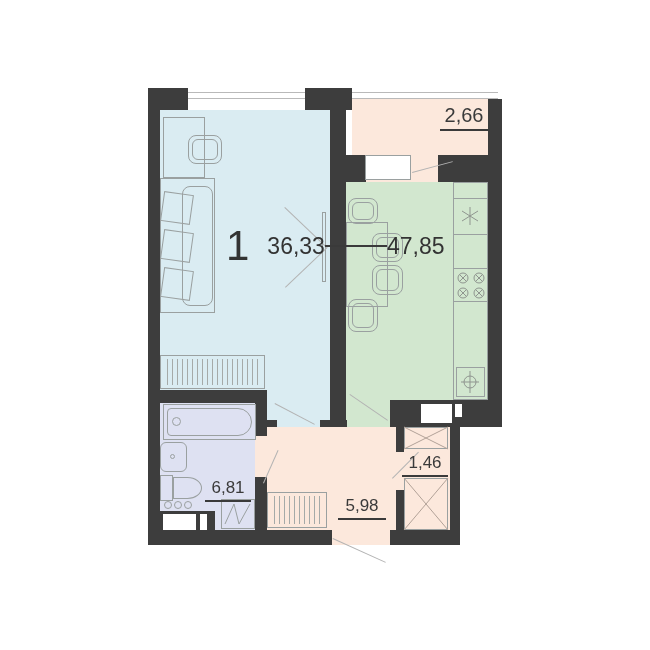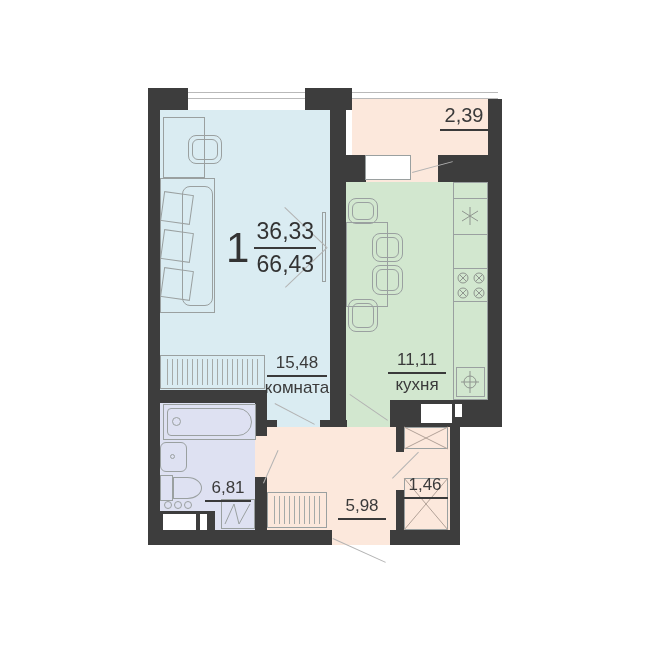--- a/index.html
+++ b/index.html
@@ -21,22 +21,22 @@
   .hatch{position:absolute;border:1px solid #9aa0a0;box-sizing:border-box;
          background:repeating-linear-gradient(90deg,transparent 0 4px,#a5aaa8 4px 5px);
          background-origin:content-box;background-clip:content-box;padding:3px 2px;}
   .line{position:absolute;height:1px;background:#b3b3b3;transform-origin:0 0;}
   .glaze{position:absolute;height:1px;background:#b9b9b9;}
   .rlabel{position:absolute;text-align:center;color:#3a3a3a;font-size:17px;line-height:1.05;}
   .rlabel .num{display:block;}
   .rlabel .ul{height:2px;background:#3a3a3a;margin:3px auto 2px auto;}
   .main-label{position:absolute;display:flex;align-items:center;color:#333;}
   .main-label .big{font-size:42px;line-height:56px;}
-  .main-label .frac{display:flex;flex-direction:column;align-items:center;font-size:23px;
-                    margin-left:5px;}
+  .main-label .frac{display:flex;flex-direction:row;align-items:center;font-size:23px;
+                    margin-left:18px;}
   .main-label .frac-line{width:62px;height:2px;background:#3a3a3a;margin:2px 0;}
   svg{position:absolute;overflow:visible;}
 </style>
 </head>
 <body>
 
 <div class="stage">
 
   <div class="fill fill-living" style="left:160px;top:110px;width:170px;height:280px"></div>
   <div class="fill fill-living" style="left:267px;top:390px;width:63px;height:30px"></div>
@@ -175,49 +175,39 @@
   <div class="line" style="left:350px;top:394px;width:46px;transform:rotate(34.4deg)"></div>
   <div class="line" style="left:263px;top:483px;width:36px;transform:rotate(-66deg)"></div>
   <div class="line" style="left:392px;top:478px;width:37px;transform:rotate(-45deg)"></div>
   <div class="line" style="left:333px;top:538px;width:58px;transform:rotate(24.4deg)"></div>
 
   <div class="main-label" style="left:226px;top:218px">
     <span class="big">1</span>
     <div class="frac">
       <span>36,33</span>
       <div class="frac-line"></div>
-      <span>66,43</span>
+      <span>47,85</span>
     </div>
   </div>
 
   <div class="rlabel" style="left:438px;top:105px;width:52px;font-size:20px">
-    <span class="num">2,39</span>
+    <span class="num">2,66</span>
     <div class="ul" style="width:48px"></div>
   </div>
 
-  <div class="rlabel" style="left:262px;top:354px;width:70px">
-    <span class="num">15,48</span>
-    <div class="ul" style="width:60px"></div>
-    <span class="num">комната</span>
-  </div>
-
-  <div class="rlabel" style="left:384px;top:351px;width:66px">
-    <span class="num">11,11</span>
-    <div class="ul" style="width:58px"></div>
-    <span class="num">кухня</span>
-  </div>
+
 
   <div class="rlabel" style="left:204px;top:479px;width:48px">
     <span class="num">6,81</span>
     <div class="ul" style="width:46px"></div>
   </div>
 
   <div class="rlabel" style="left:337px;top:497px;width:50px">
     <span class="num">5,98</span>
     <div class="ul" style="width:48px"></div>
   </div>
 
-  <div class="rlabel" style="left:401px;top:476px;width:48px">
+  <div class="rlabel" style="left:401px;top:454px;width:48px">
     <span class="num">1,46</span>
     <div class="ul" style="width:46px"></div>
   </div>
 
 </div>
 
 </body></html>

